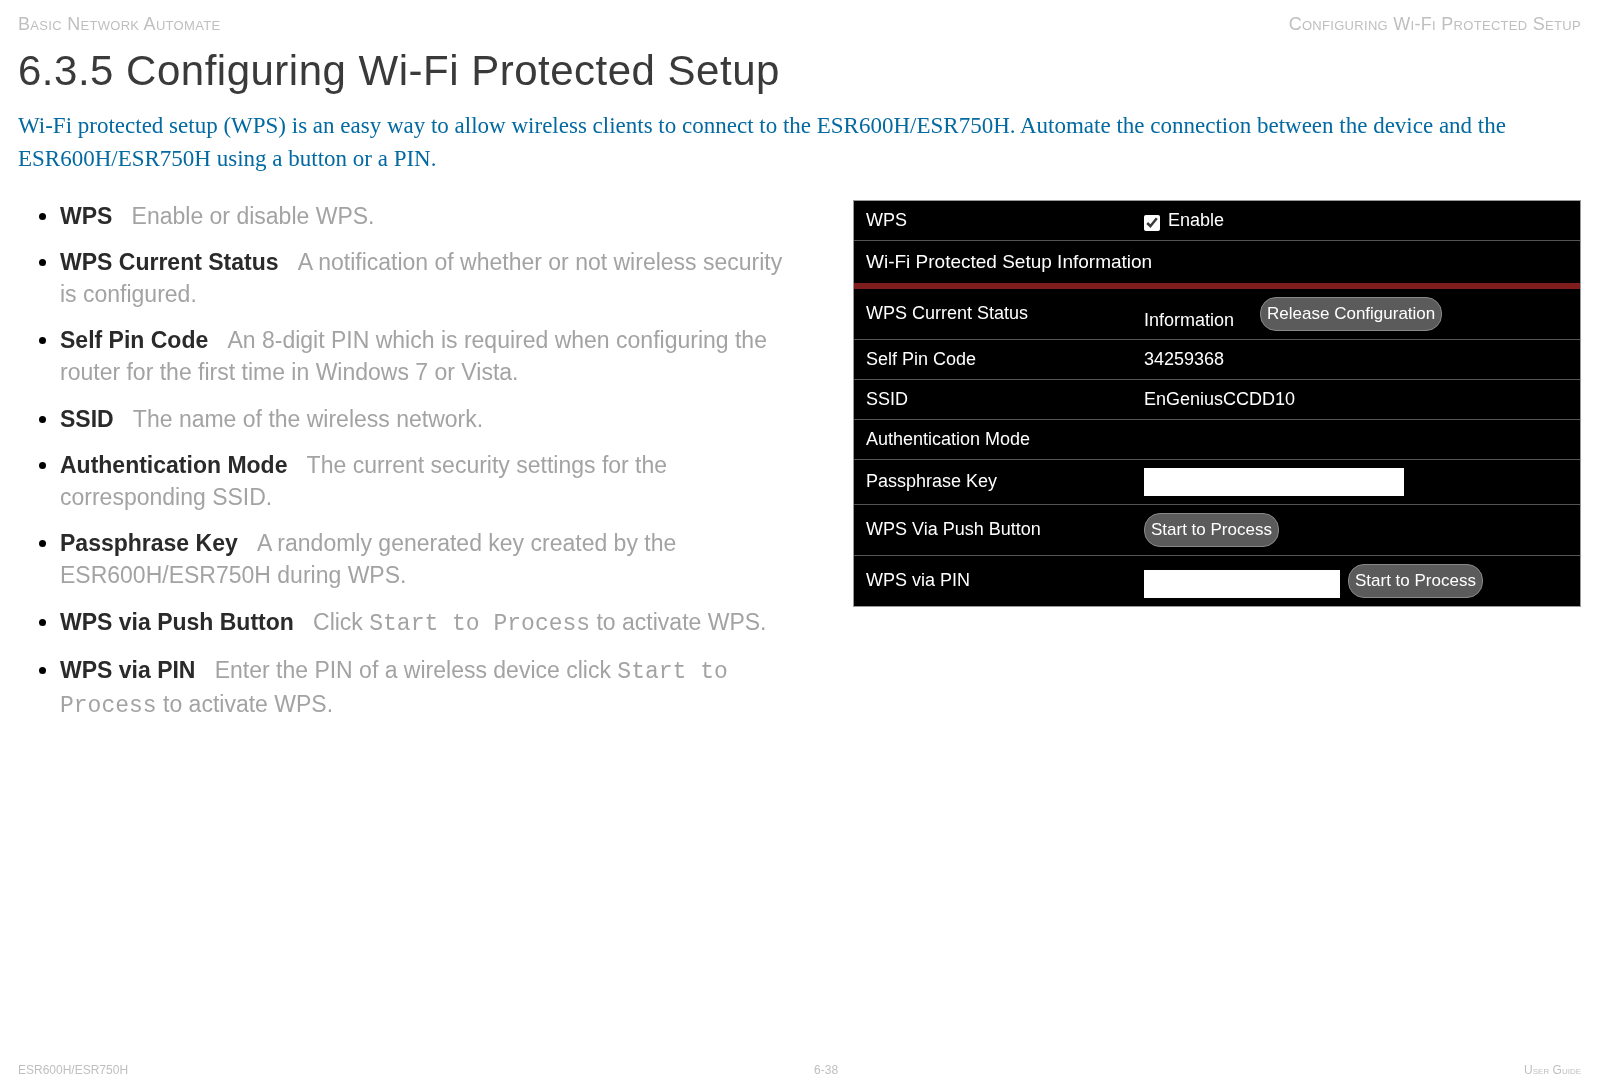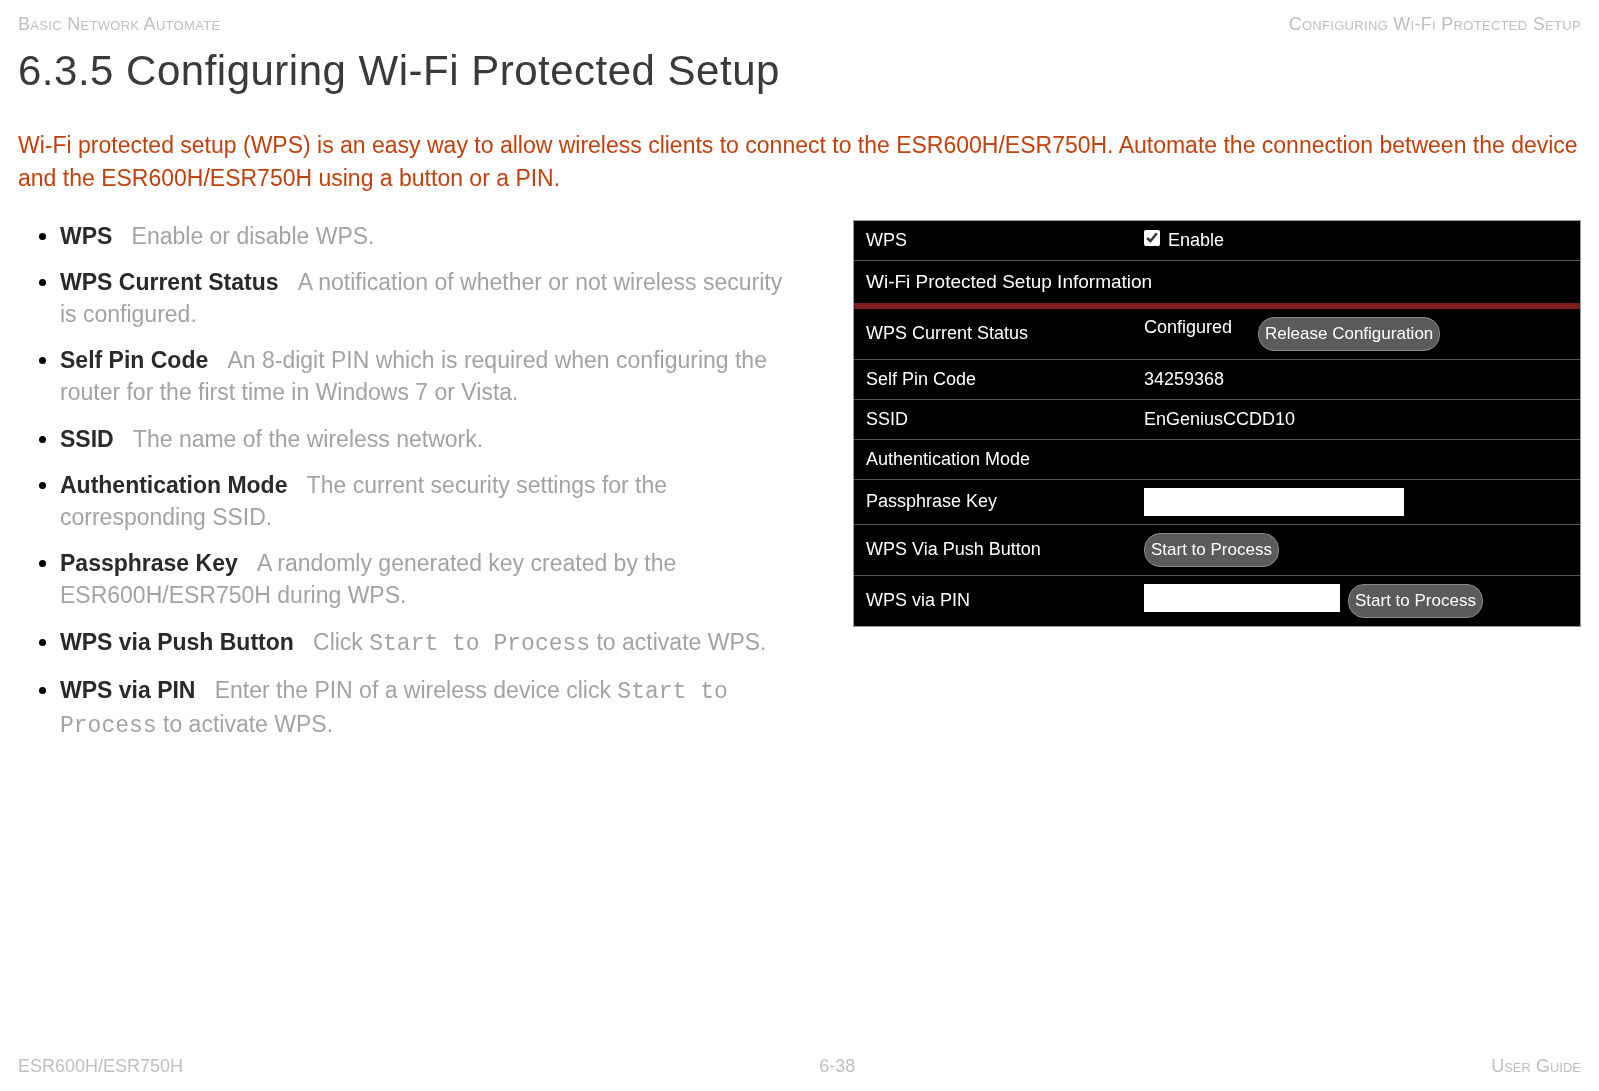--- a/index.html
+++ b/index.html
@@ -20,24 +20,25 @@
       letter-spacing: 0.3px;
     }
     h1.section-title {
       margin-top: 12px;
       font-size: 42px;
       font-weight: 500;
       color: #3a3a3a;
       letter-spacing: 0.5px;
     }
     p.intro {
-      margin-top: 34px;
-      color: #c2410c;
+      margin-top: 14px;
+      color: #0369a1;
       font-size: 23px;
       line-height: 1.45;
+      font-family: Liberation Serif, serif;
     }
     .content-row {
       display: flex;
       gap: 56px;
       margin-top: 24px;
     }
     .left-col { flex: 1; }
     ul.definitions {
       list-style: disc;
       padding-left: 42px;
@@ -76,21 +77,21 @@
     .wps-label {
       width: 280px;
       padding: 8px 12px;
       color: #fff;
     }
     .wps-value {
       flex: 1;
       padding: 8px 10px;
       color: #fff;
       display: flex;
-      align-items: flex-start;
+      align-items: flex-end;
       gap: 8px;
     }
     .wps-section-header {
       padding: 10px 12px;
       font-size: 19px;
       color: #fff;
       border-bottom: 6px solid #7f1d1d;
     }
     .wps-panel input[type="checkbox"] {
       width: 16px; height: 16px;
@@ -115,21 +116,21 @@
     .passphrase-input { width: 260px; }
     .pin-input { width: 196px; }
     .footer {
       position: absolute;
       bottom: 14px;
       left: 18px;
       right: 18px;
       display: flex;
       justify-content: space-between;
       color: #bfbfbf;
-      font-size: 18px;
+      font-size: 12px;
       font-variant: small-caps;
     }
     .footer .page-num {
       font-variant: normal;
       color: #bfbfbf;
     }
   </style>
 </head>
 <body>
 
@@ -186,21 +187,21 @@
         <div class="wps-label">WPS</div>
         <div class="wps-value">
           <input type="checkbox" checked="" style="">
           <span>Enable</span>
         </div>
       </div>
       <div class="wps-section-header">Wi-Fi Protected Setup Information</div>
       <div class="wps-row">
         <div class="wps-label">WPS Current Status</div>
         <div class="wps-value">
-          <span>Configured</span>
+          <span>Information</span>
           &nbsp;&nbsp;
           <button class="btn">Release Configuration</button>
         </div>
       </div>
       <div class="wps-row">
         <div class="wps-label">Self Pin Code</div>
         <div class="wps-value">34259368</div>
       </div>
       <div class="wps-row">
         <div class="wps-label">SSID</div>

